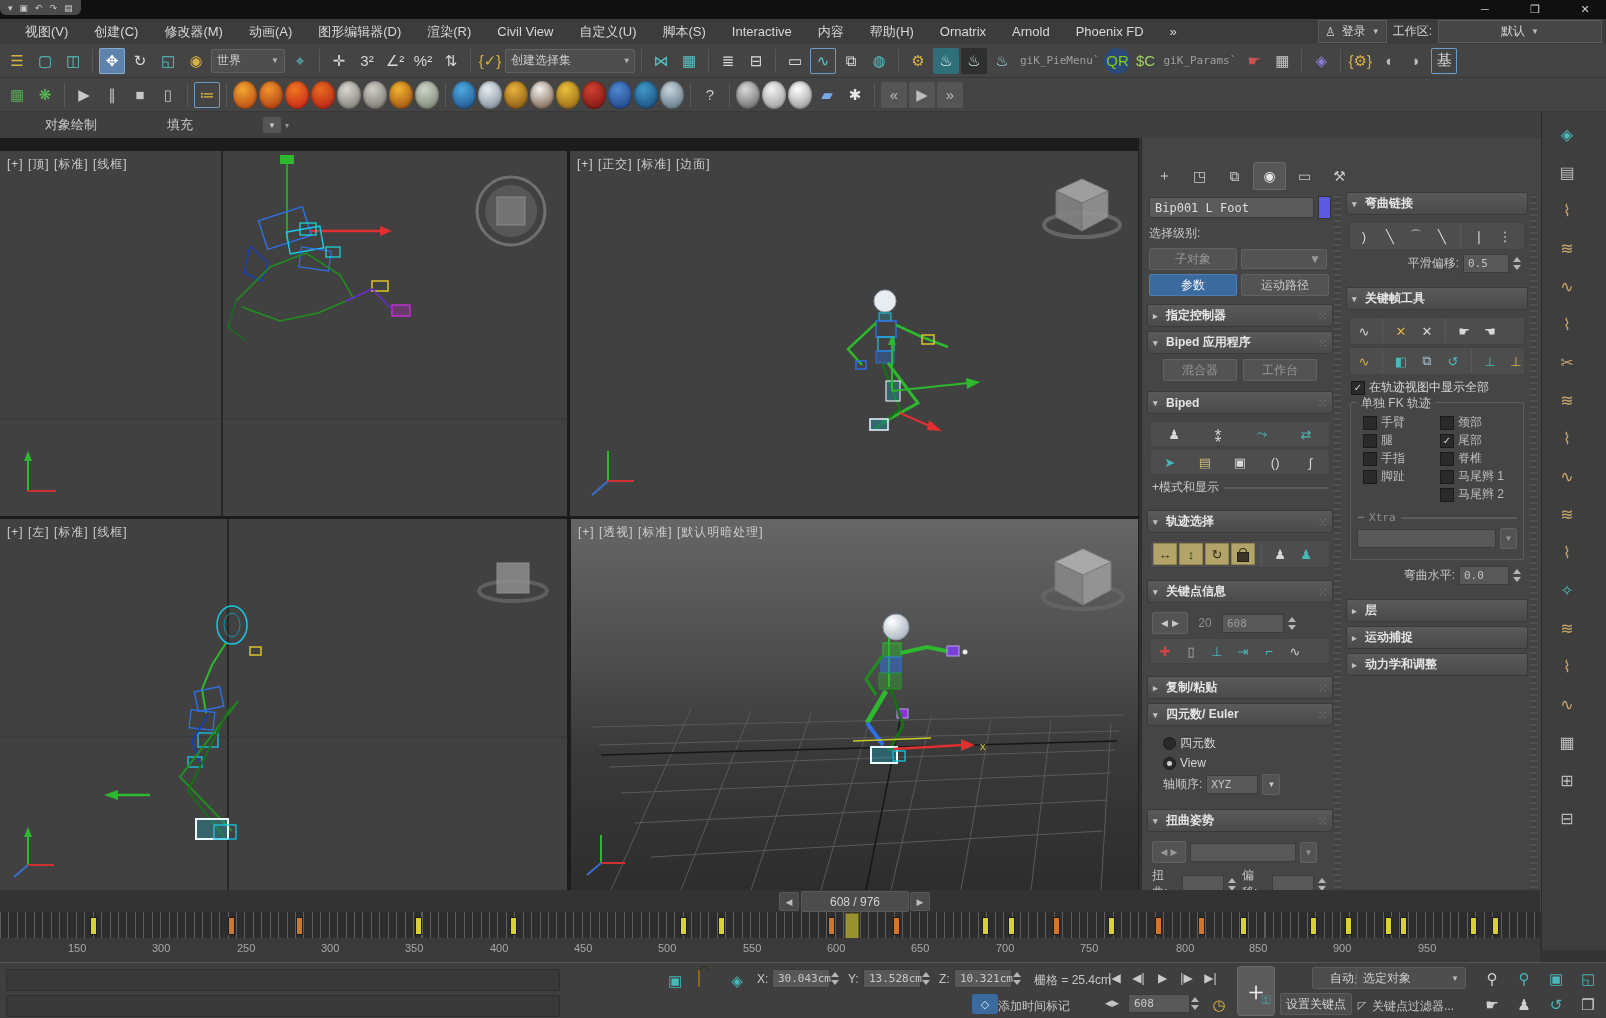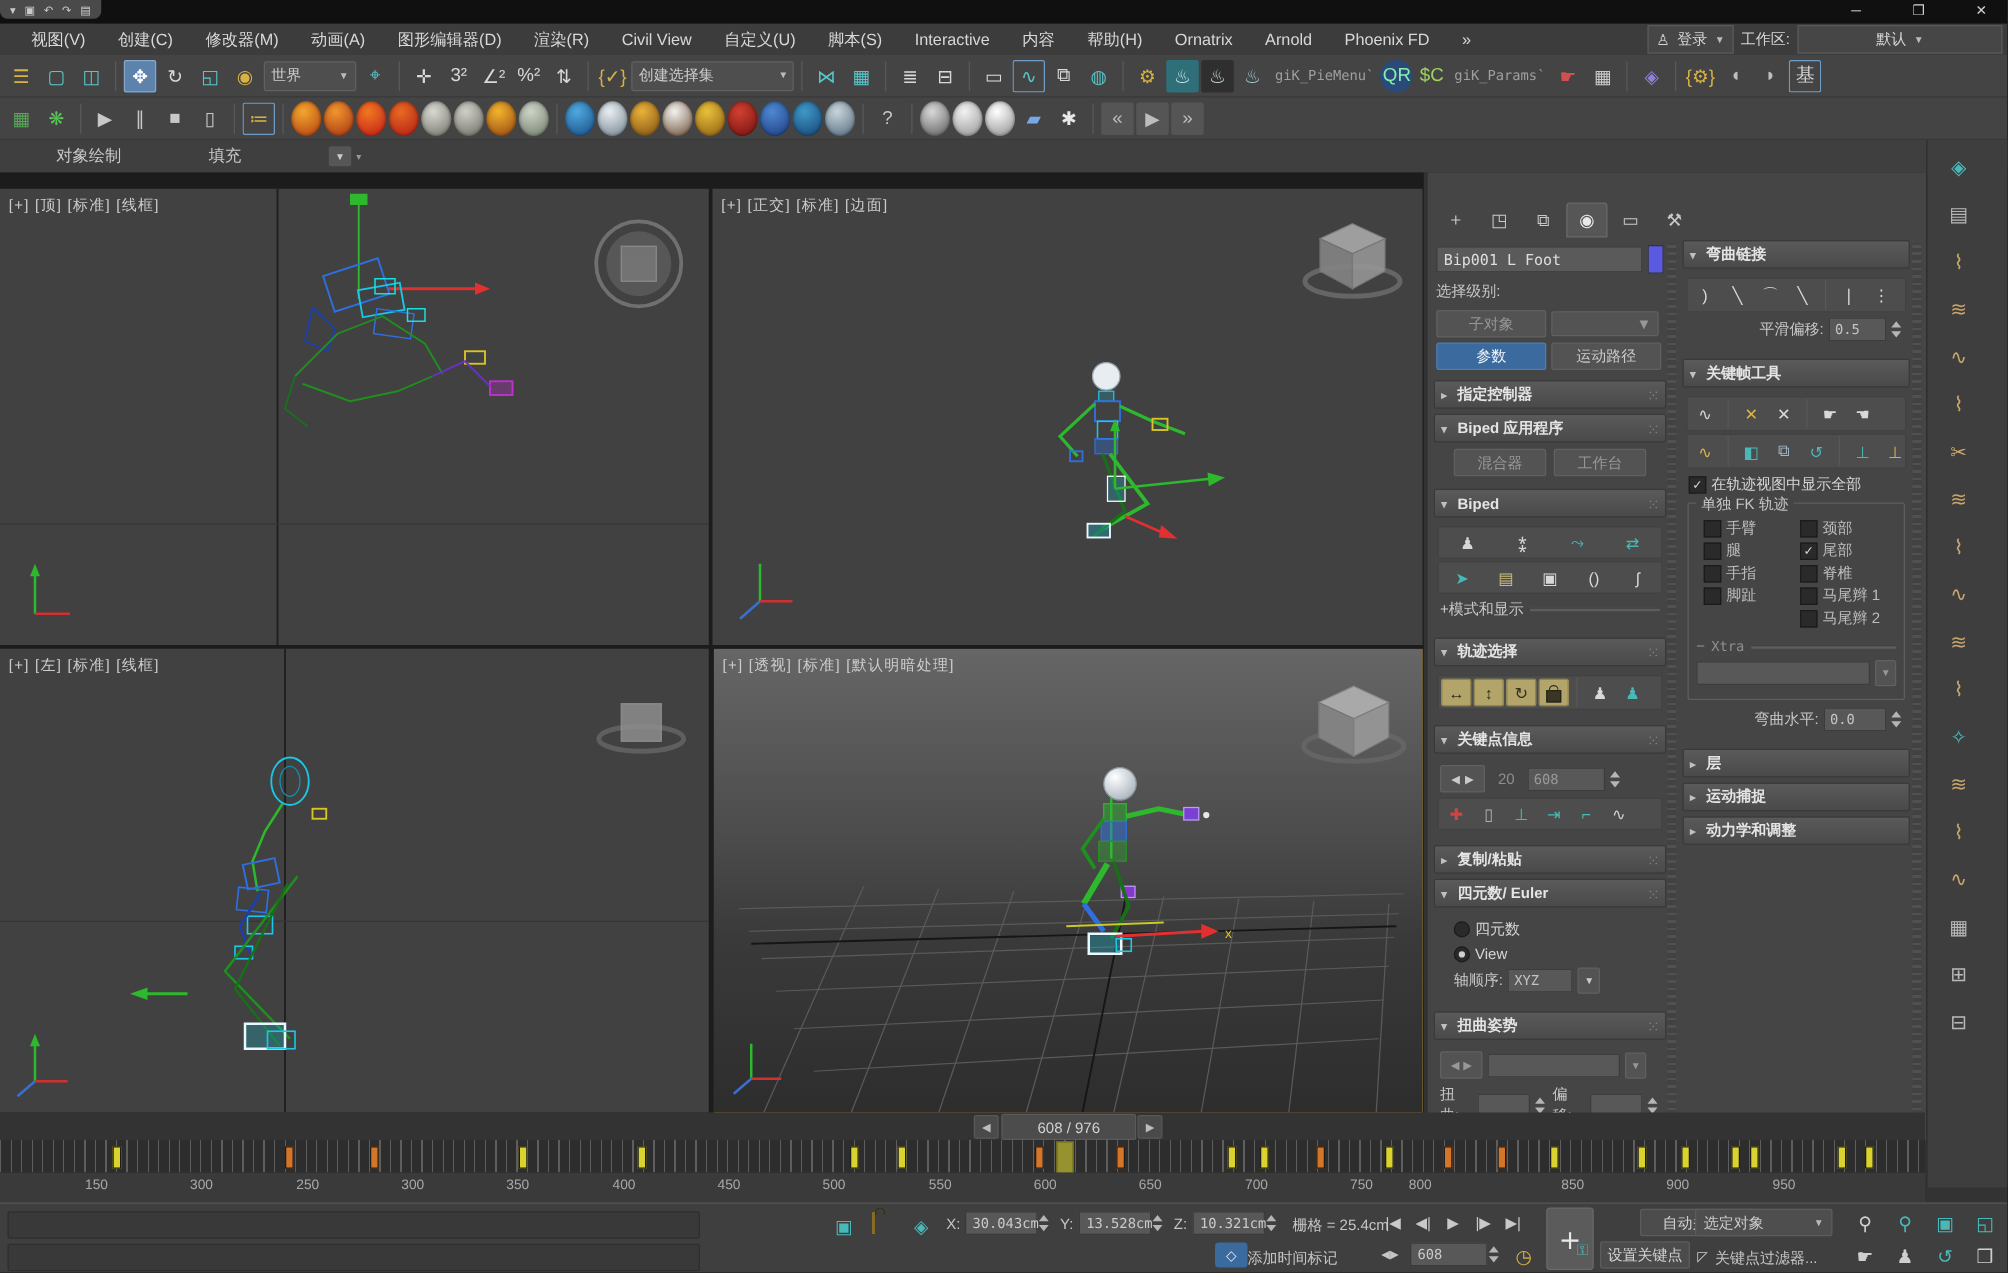--- a/index.html
+++ b/index.html
@@ -213,21 +213,21 @@
       <span class="ico " style="color: rgb(216, 216, 216);">▭</span>
       <span class="ico boxed" style="color: rgb(88, 197, 201);">∿</span>
       <span class="ico " style="color: rgb(216, 216, 216);">⧉</span>
       <span class="ico " style="color: rgb(88, 197, 201);">◍</span>
       <span class="sep"></span>
       <span class="ico " style="color: rgb(217, 178, 68);">⚙</span>
       <span class="ico " style="color: rgb(215, 236, 238); background: rgb(46, 111, 121);">♨</span>
       <span class="ico " style="color: rgb(207, 227, 230); background: rgb(47, 47, 47);">♨</span>
       <span class="ico " style="color: rgb(159, 211, 217);">♨</span>
       <span class="tb-label">giK_PieMenu`</span>
-      <span class="ico round" style="color: #86efac; background: rgb(42, 74, 122);">QR</span>
+      <span class="ico round" style="color: #84cc16; background: rgb(42, 74, 122);">QR</span>
       <span class="ico " style="color: rgb(159, 211, 95);">$C</span>
       <span class="tb-label">giK_Params`</span>
       <span class="ico " style="color: rgb(208, 80, 80);">☛</span>
       <span class="ico " style="color: rgb(200, 200, 200);">▦</span>
       <span class="sep"></span>
       <span class="ico " style="color: rgb(143, 127, 216);">◈</span>
       <span class="sep"></span>
       <span class="ico " style="color: rgb(217, 178, 68);">{⚙}</span>
       <span class="ico " style="color: rgb(189, 189, 189);">◖</span>
       <span class="ico " style="color: rgb(189, 189, 189);">◗</span>
@@ -868,21 +868,21 @@
         <span style="left: 321px;">300</span>
         <span style="left: 405px;">350</span>
         <span style="left: 490px;">400</span>
         <span style="left: 574px;">450</span>
         <span style="left: 658px;">500</span>
         <span style="left: 743px;">550</span>
         <span style="left: 827px;">600</span>
         <span style="left: 911px;">650</span>
         <span style="left: 996px;">700</span>
         <span style="left: 1080px;">750</span>
-        <span style="left: 1127px;">800</span>
+        <span style="left: 1176px;">800</span>
         <span style="left: 1249px;">850</span>
         <span style="left: 1333px;">900</span>
         <span style="left: 1418px;">950</span>
       </div>
   </div>
 
   <div id="statusbar">
     <div class="sstrip" style="top:6px;"></div>
     <div class="sstrip" style="top:32px;"></div>
 

